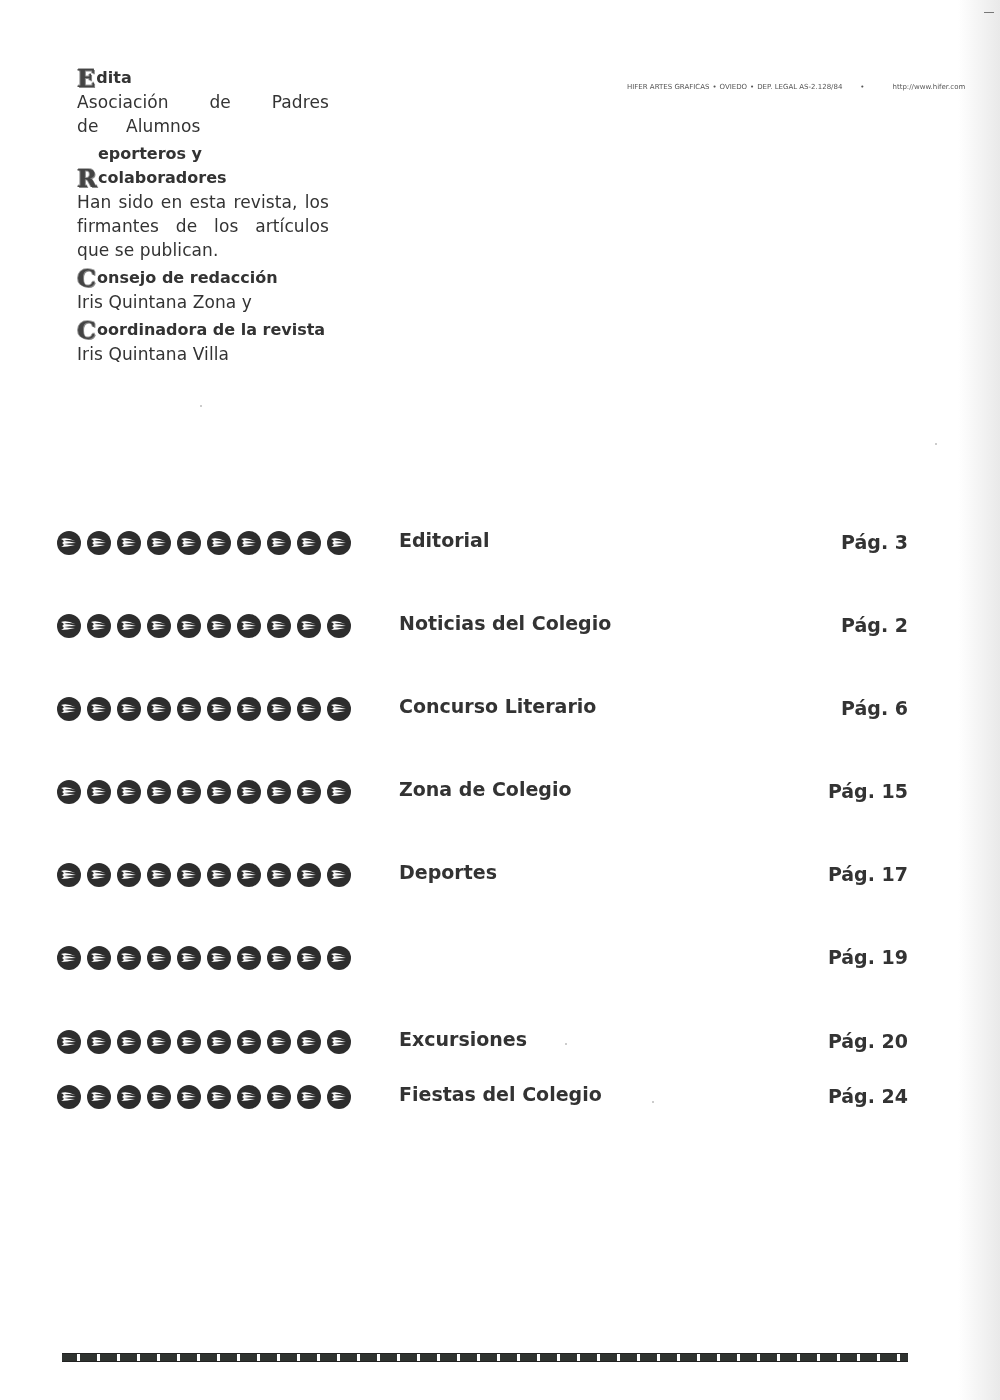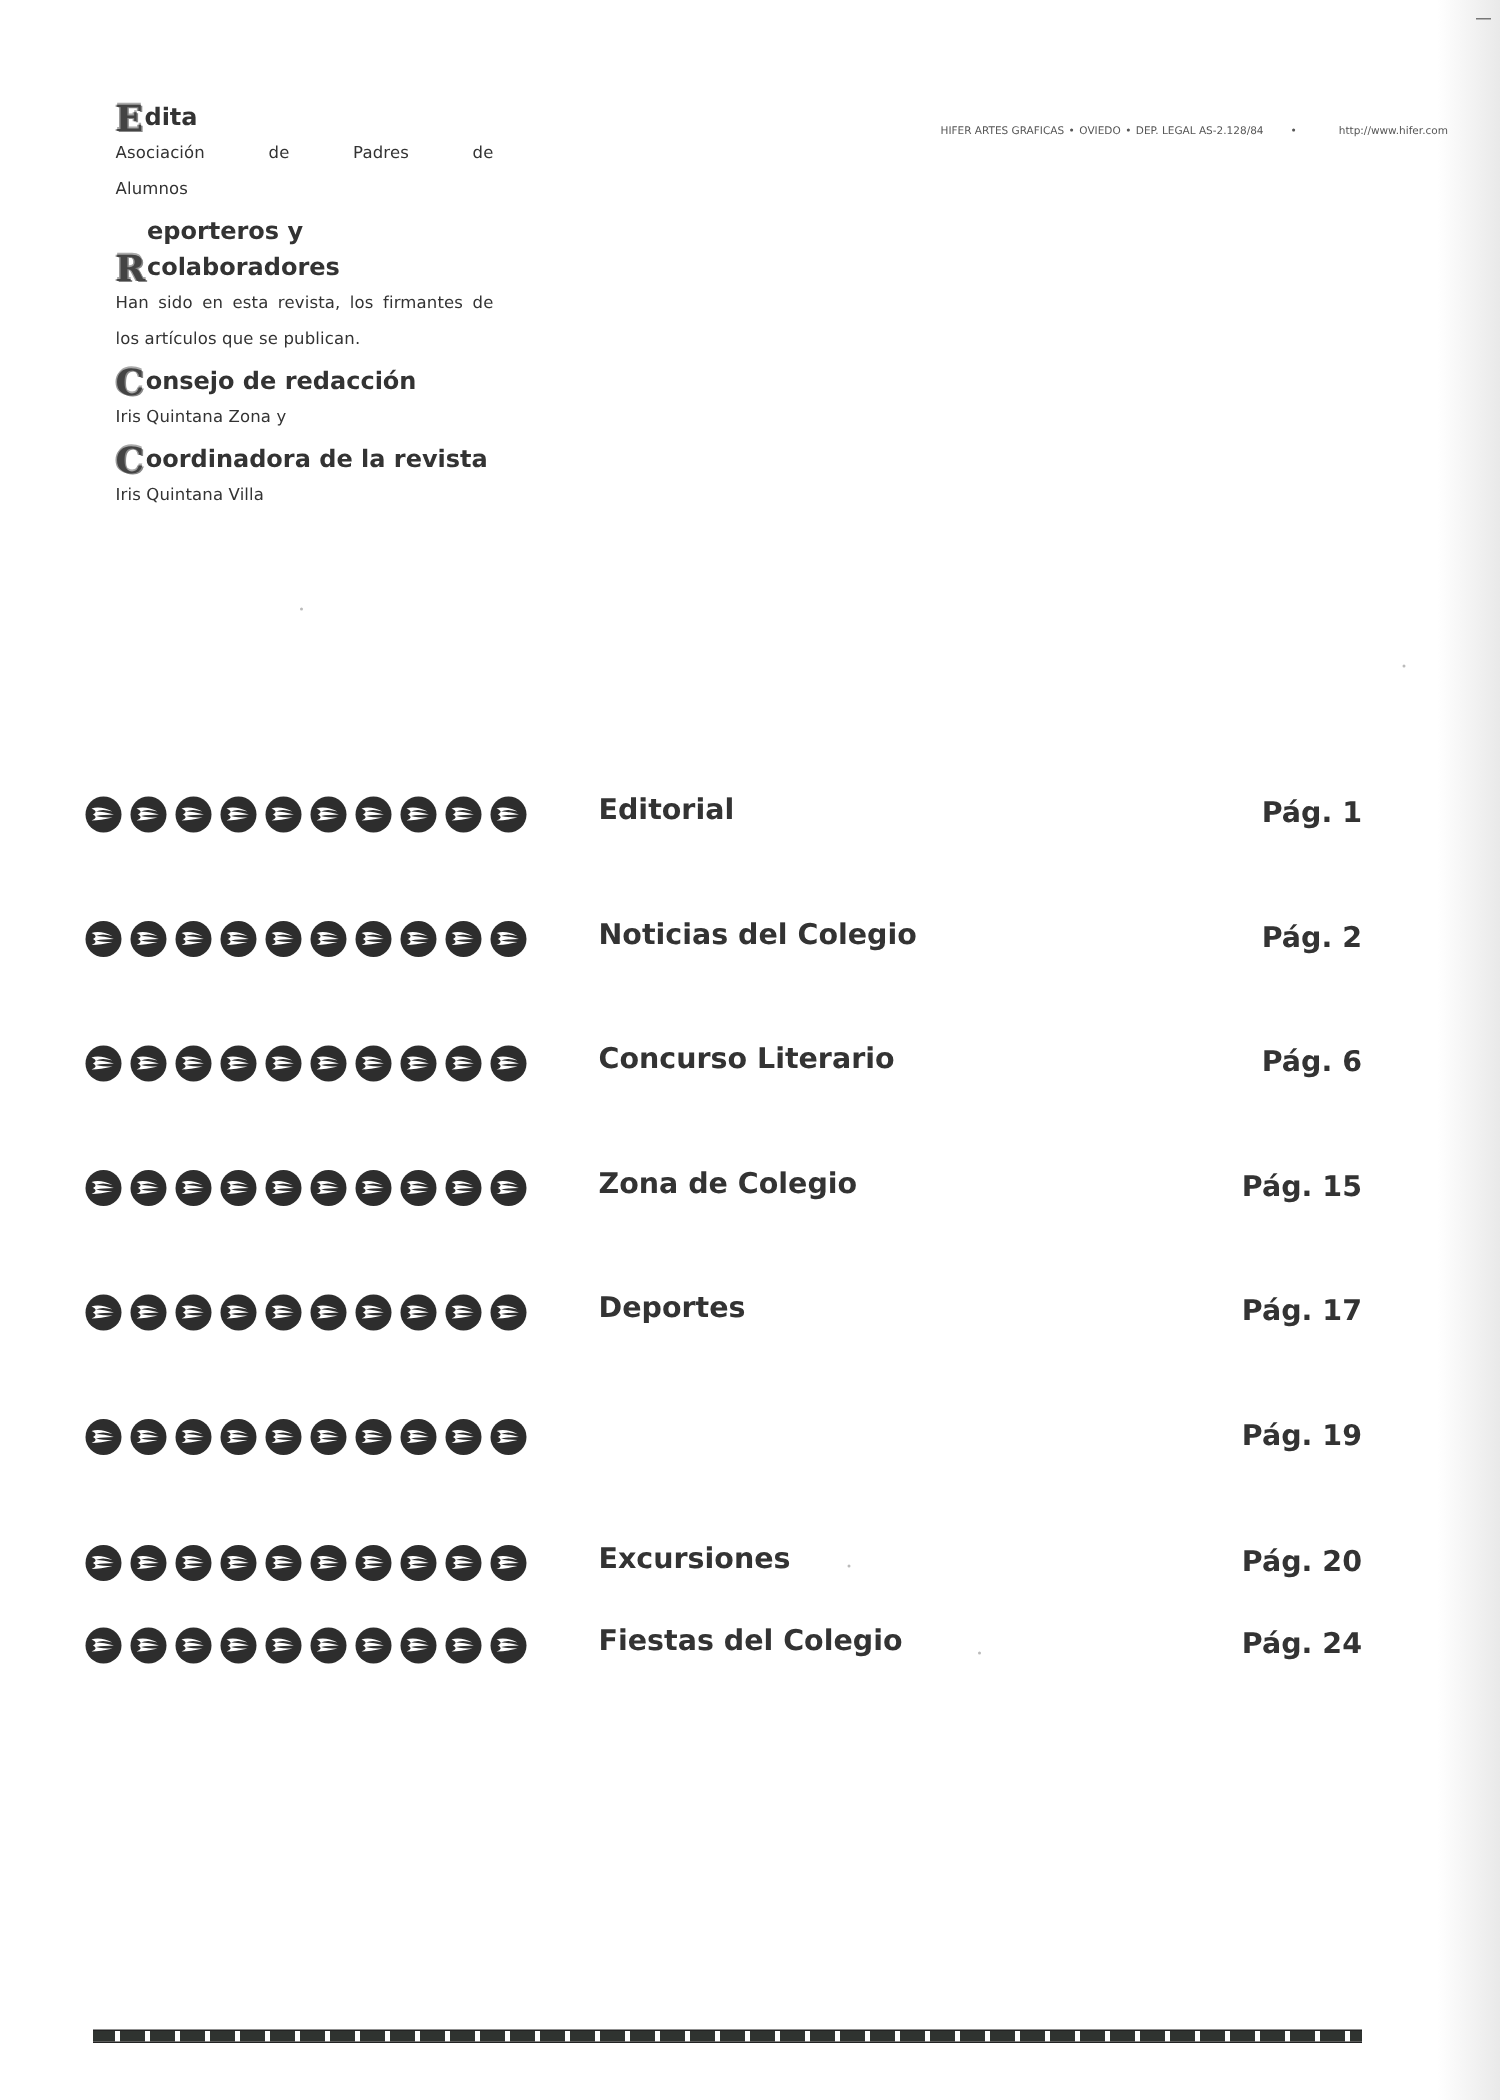--- a/index.html
+++ b/index.html
@@ -19,21 +19,21 @@
     font-family:"DejaVu Sans", sans-serif; font-weight:bold; font-size:16px;
     color:#333; margin:0; line-height:24px; display:flex; align-items:flex-end;
   }
   .dropcap {
     display:inline-block; font-family:"DejaVu Serif", serif; font-weight:bold;
     font-size:24px; line-height:22px; color:#444;
     text-shadow: 1px 1px 0 #888, -1px 0 0 #999, 0 -1px 0 #aaa;
     margin-right:1px;
   }
   .credit-body {
-    font-family:"DejaVu Sans", sans-serif; font-size:11px; line-height:24px;
+    font-family:"DejaVu Sans", sans-serif; font-size:17px; line-height:24px;
     color:#333; margin:0 0 2px 0; text-align:justify; letter-spacing:0.1px;
   }
 
   .printer-line {
     position:absolute; left:627px; top:83px; font-size:7px; color:#555;
     font-family:"DejaVu Sans", sans-serif; letter-spacing:0;
     white-space:nowrap;
   }
   .printer-line .sep { margin:0 3px; }
   .printer-line .url { margin-left:28px; }
@@ -136,21 +136,21 @@
         <span class="bullet-svg" style="width: 26px; height: 26px; display: inline-block;"><svg width="26" height="26" viewBox="0 0 26 26">
             <circle cx="13" cy="13" r="12" fill="#2d2d2d"></circle>
             <path d="M5 9 Q11 7 19 11 Q12 9 8 11 Q13 11 20 13 Q13 13 8 14 Q12 15 19 15 Q11 17 5 17 Q10 15 6 13 Q10 11 5 9Z" fill="#ffffff"></path>
           </svg></span>
         <span class="bullet-svg" style="width: 26px; height: 26px; display: inline-block;"><svg width="26" height="26" viewBox="0 0 26 26">
             <circle cx="13" cy="13" r="12" fill="#2d2d2d"></circle>
             <path d="M5 9 Q11 7 19 11 Q12 9 8 11 Q13 11 20 13 Q13 13 8 14 Q12 15 19 15 Q11 17 5 17 Q10 15 6 13 Q10 11 5 9Z" fill="#ffffff"></path>
           </svg></span>
       </div>
     <span class="toc-title">Editorial</span>
-    <span class="toc-page">Pág. 1</span>
+    <span class="toc-page">Pág. 3</span>
   </div>
   <div class="toc-row" style="top:613px;">
     <div class="bullets">
         <span class="bullet-svg" style="width: 26px; height: 26px; display: inline-block;"><svg width="26" height="26" viewBox="0 0 26 26">
             <circle cx="13" cy="13" r="12" fill="#2d2d2d"></circle>
             <path d="M5 9 Q11 7 19 11 Q12 9 8 11 Q13 11 20 13 Q13 13 8 14 Q12 15 19 15 Q11 17 5 17 Q10 15 6 13 Q10 11 5 9Z" fill="#ffffff"></path>
           </svg></span>
         <span class="bullet-svg" style="width: 26px; height: 26px; display: inline-block;"><svg width="26" height="26" viewBox="0 0 26 26">
             <circle cx="13" cy="13" r="12" fill="#2d2d2d"></circle>
             <path d="M5 9 Q11 7 19 11 Q12 9 8 11 Q13 11 20 13 Q13 13 8 14 Q12 15 19 15 Q11 17 5 17 Q10 15 6 13 Q10 11 5 9Z" fill="#ffffff"></path>

